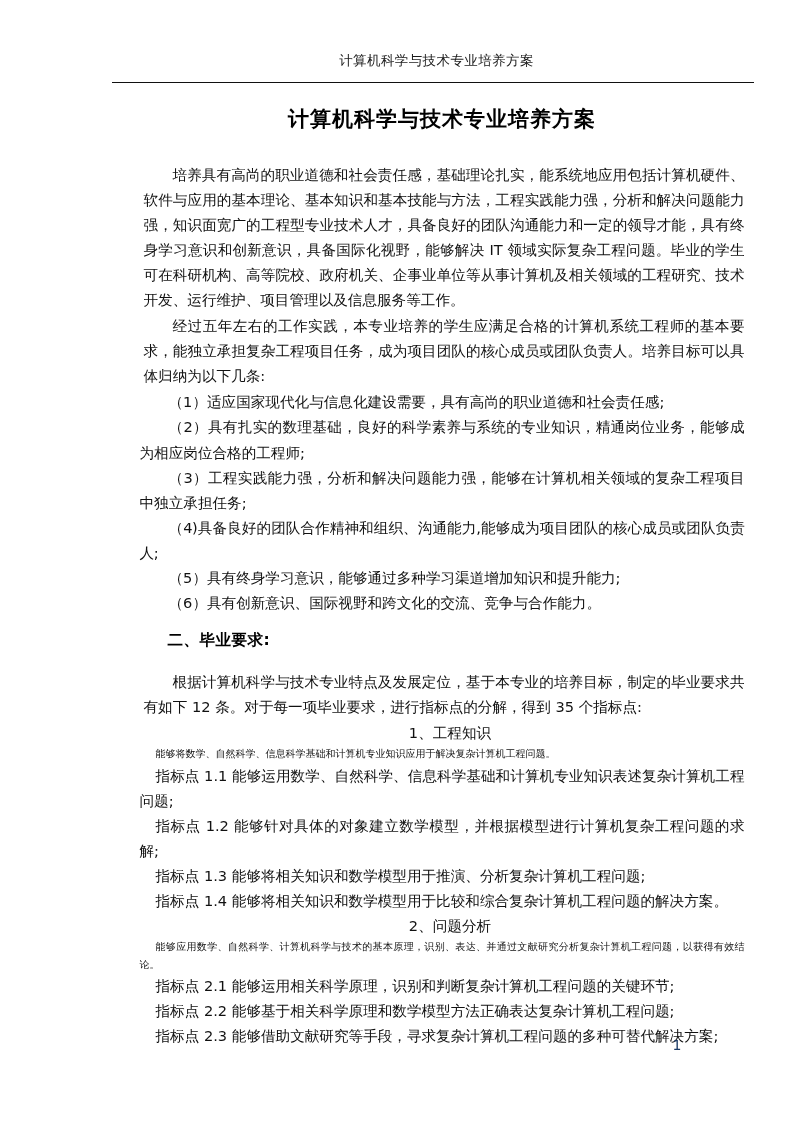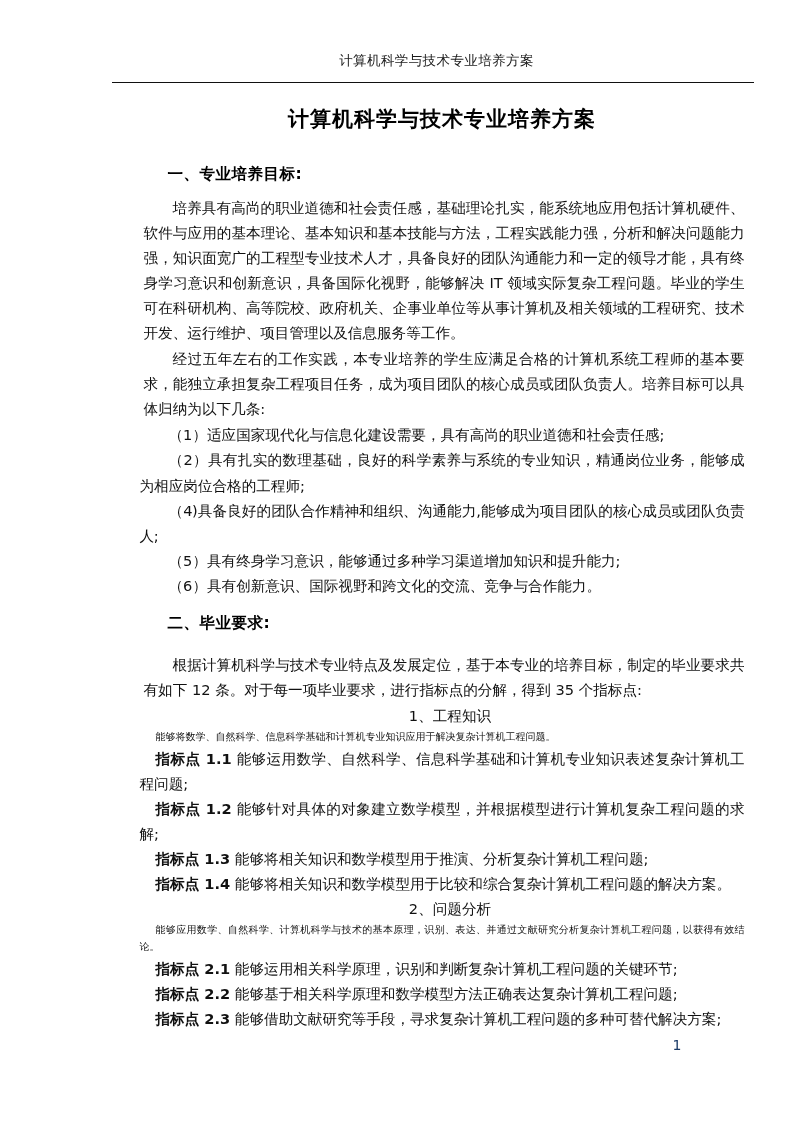--- a/index.html
+++ b/index.html
@@ -116,21 +116,21 @@
   .indicator {
     font-size: 14.6px;
     line-height: 1.72;
     margin: 0;
     text-align: justify;
     text-justify: inter-ideograph;
     text-indent: 16px;
     color: #111111;
   }
   .indicator .lab {
-    font-weight: bold;
+    font-weight: normal;
     margin-top: 7px;
   }
 
   .gap-sm { height: 8px; }
   .gap-md { height: 13px; }
 
   
   .page-number {
     position: absolute;
     right: 72px;
@@ -147,28 +147,28 @@
 
   <div class="header">
     <span class="header-text">计算机科学与技术专业培养方案</span>
   </div>
   <div class="header-rule"></div>
 
   <div class="body-col">
 
     <h1 class="doc-title">计算机科学与技术专业培养方案</h1>
 
-    <p class="section-heading">一、专业培养目标:</p>
 
     <p class="para">培养具有高尚的职业道德和社会责任感，基础理论扎实，能系统地应用包括计算机硬件、软件与应用的基本理论、基本知识和基本技能与方法，工程实践能力强，分析和解决问题能力强，知识面宽广的工程型专业技术人才，具备良好的团队沟通能力和一定的领导才能，具有终身学习意识和创新意识，具备国际化视野，能够解决 IT 领域实际复杂工程问题。毕业的学生可在科研机构、高等院校、政府机关、企事业单位等从事计算机及相关领域的工程研究、技术开发、运行维护、项目管理以及信息服务等工作。</p>
 
     <p class="para">经过五年左右的工作实践，本专业培养的学生应满足合格的计算机系统工程师的基本要求，能独立承担复杂工程项目任务，成为项目团队的核心成员或团队负责人。培养目标可以具体归纳为以下几条:</p>
 
     <p class="list-item">（1）适应国家现代化与信息化建设需要，具有高尚的职业道德和社会责任感;</p>
     <p class="list-item">（2）具有扎实的数理基础，良好的科学素养与系统的专业知识，精通岗位业务，能够成为相应岗位合格的工程师;</p>
+    <p class="list-item">（3）工程实践能力强，分析和解决问题能力强，能够在计算机相关领域的复杂工程项目中独立承担任务;</p>
     <p class="list-item tight">（4)具备良好的团队合作精神和组织、沟通能力,能够成为项目团队的核心成员或团队负责人;</p>
     <p class="list-item">（5）具有终身学习意识，能够通过多种学习渠道增加知识和提升能力;</p>
     <p class="list-item">（6）具有创新意识、国际视野和跨文化的交流、竞争与合作能力。</p>
 
     <div class="gap-md"></div>
 
     <p class="section-heading">二、毕业要求:</p>
 
     <div class="gap-sm"></div>
 

